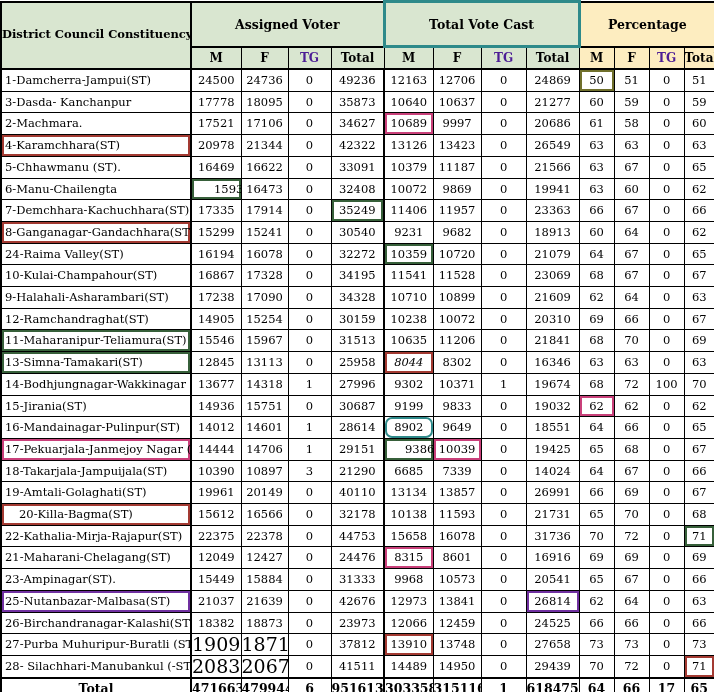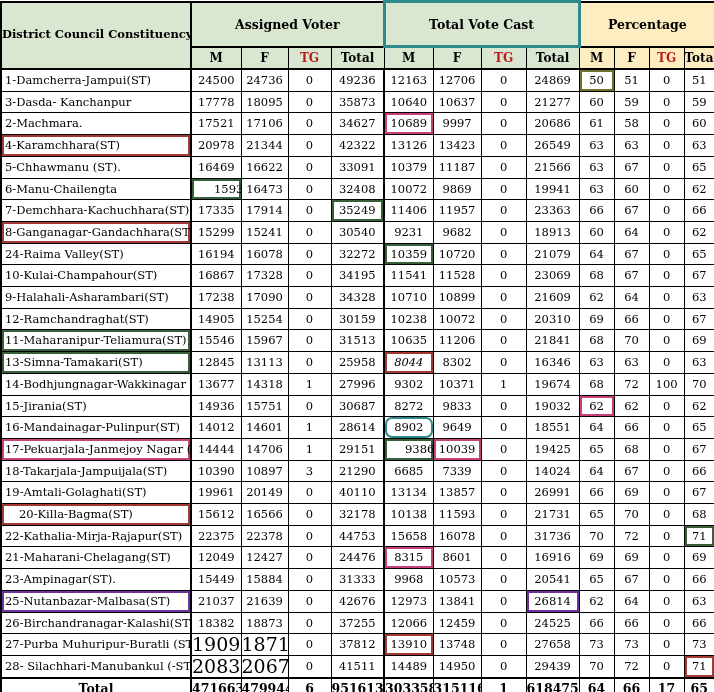--- a/index.html
+++ b/index.html
@@ -9,21 +9,21 @@
         border:2px solid #000;}
   th,td{border:1px solid #000;padding:0;overflow:hidden;white-space:nowrap;
         font-size:11.5px;color:#000;text-align:center;vertical-align:middle;}
   
   thead th{background:#d9e6d0;font-weight:bold;}
   th.group{font-size:12.5px;height:42px;border:2px solid #000;}
   th.name-head{border:2px solid #000;line-height:1.35;}
   th.group.vote{border:3px solid #2e8a8a;}
   th.group.pct, th.sub.pct{background:#fdedc0;}
   th.sub{height:20px;font-size:12px;border-bottom:2px solid #000;}
-  th.sub.tg{color:#b91c1c;margin-top:8px;}
+  th.sub.tg{color:#4c1d95;margin-top:8px;}
   
   tbody td{height:20.7px;line-height:20.7px;background:#fff;}
   td.name{text-align:left;padding-left:3px;}
   td.thickL{border-left:2px solid #000;}
   td.big{font-size:19px;}
   tr.total-row td{font-weight:bold;font-size:12.5px;height:22px;
                   border-top:2px solid #000;border-bottom:2px solid #000;}
 </style>
 </head>
 <body>
@@ -291,21 +291,21 @@
         <td>72</td>
         <td>100</td>
         <td>70</td>
       </tr>
       <tr>
         <td class="name">15-Jirania(ST)</td>
         <td class="thickL">14936</td>
         <td>15751</td>
         <td>0</td>
         <td>30687</td>
-        <td class="thickL">8272</td>
+        <td class="thickL">9199</td>
         <td>9833</td>
         <td>0</td>
         <td>19032</td>
         <td style="box-shadow: rgb(201, 64, 122) 0px 0px 0px 2px inset;">62</td>
         <td>62</td>
         <td>0</td>
         <td>62</td>
       </tr>
       <tr>
         <td class="name">16-Mandainagar-Pulinpur(ST)</td>
@@ -440,21 +440,21 @@
         <td>62</td>
         <td>64</td>
         <td>0</td>
         <td>63</td>
       </tr>
       <tr>
         <td class="name">26-Birchandranagar-Kalashi(ST)</td>
         <td class="thickL">18382</td>
         <td>18873</td>
         <td>0</td>
-        <td>37255</td>
+        <td>23973</td>
         <td class="thickL">12066</td>
         <td>12459</td>
         <td>0</td>
         <td>24525</td>
         <td>66</td>
         <td>66</td>
         <td>0</td>
         <td>66</td>
       </tr>
       <tr>

